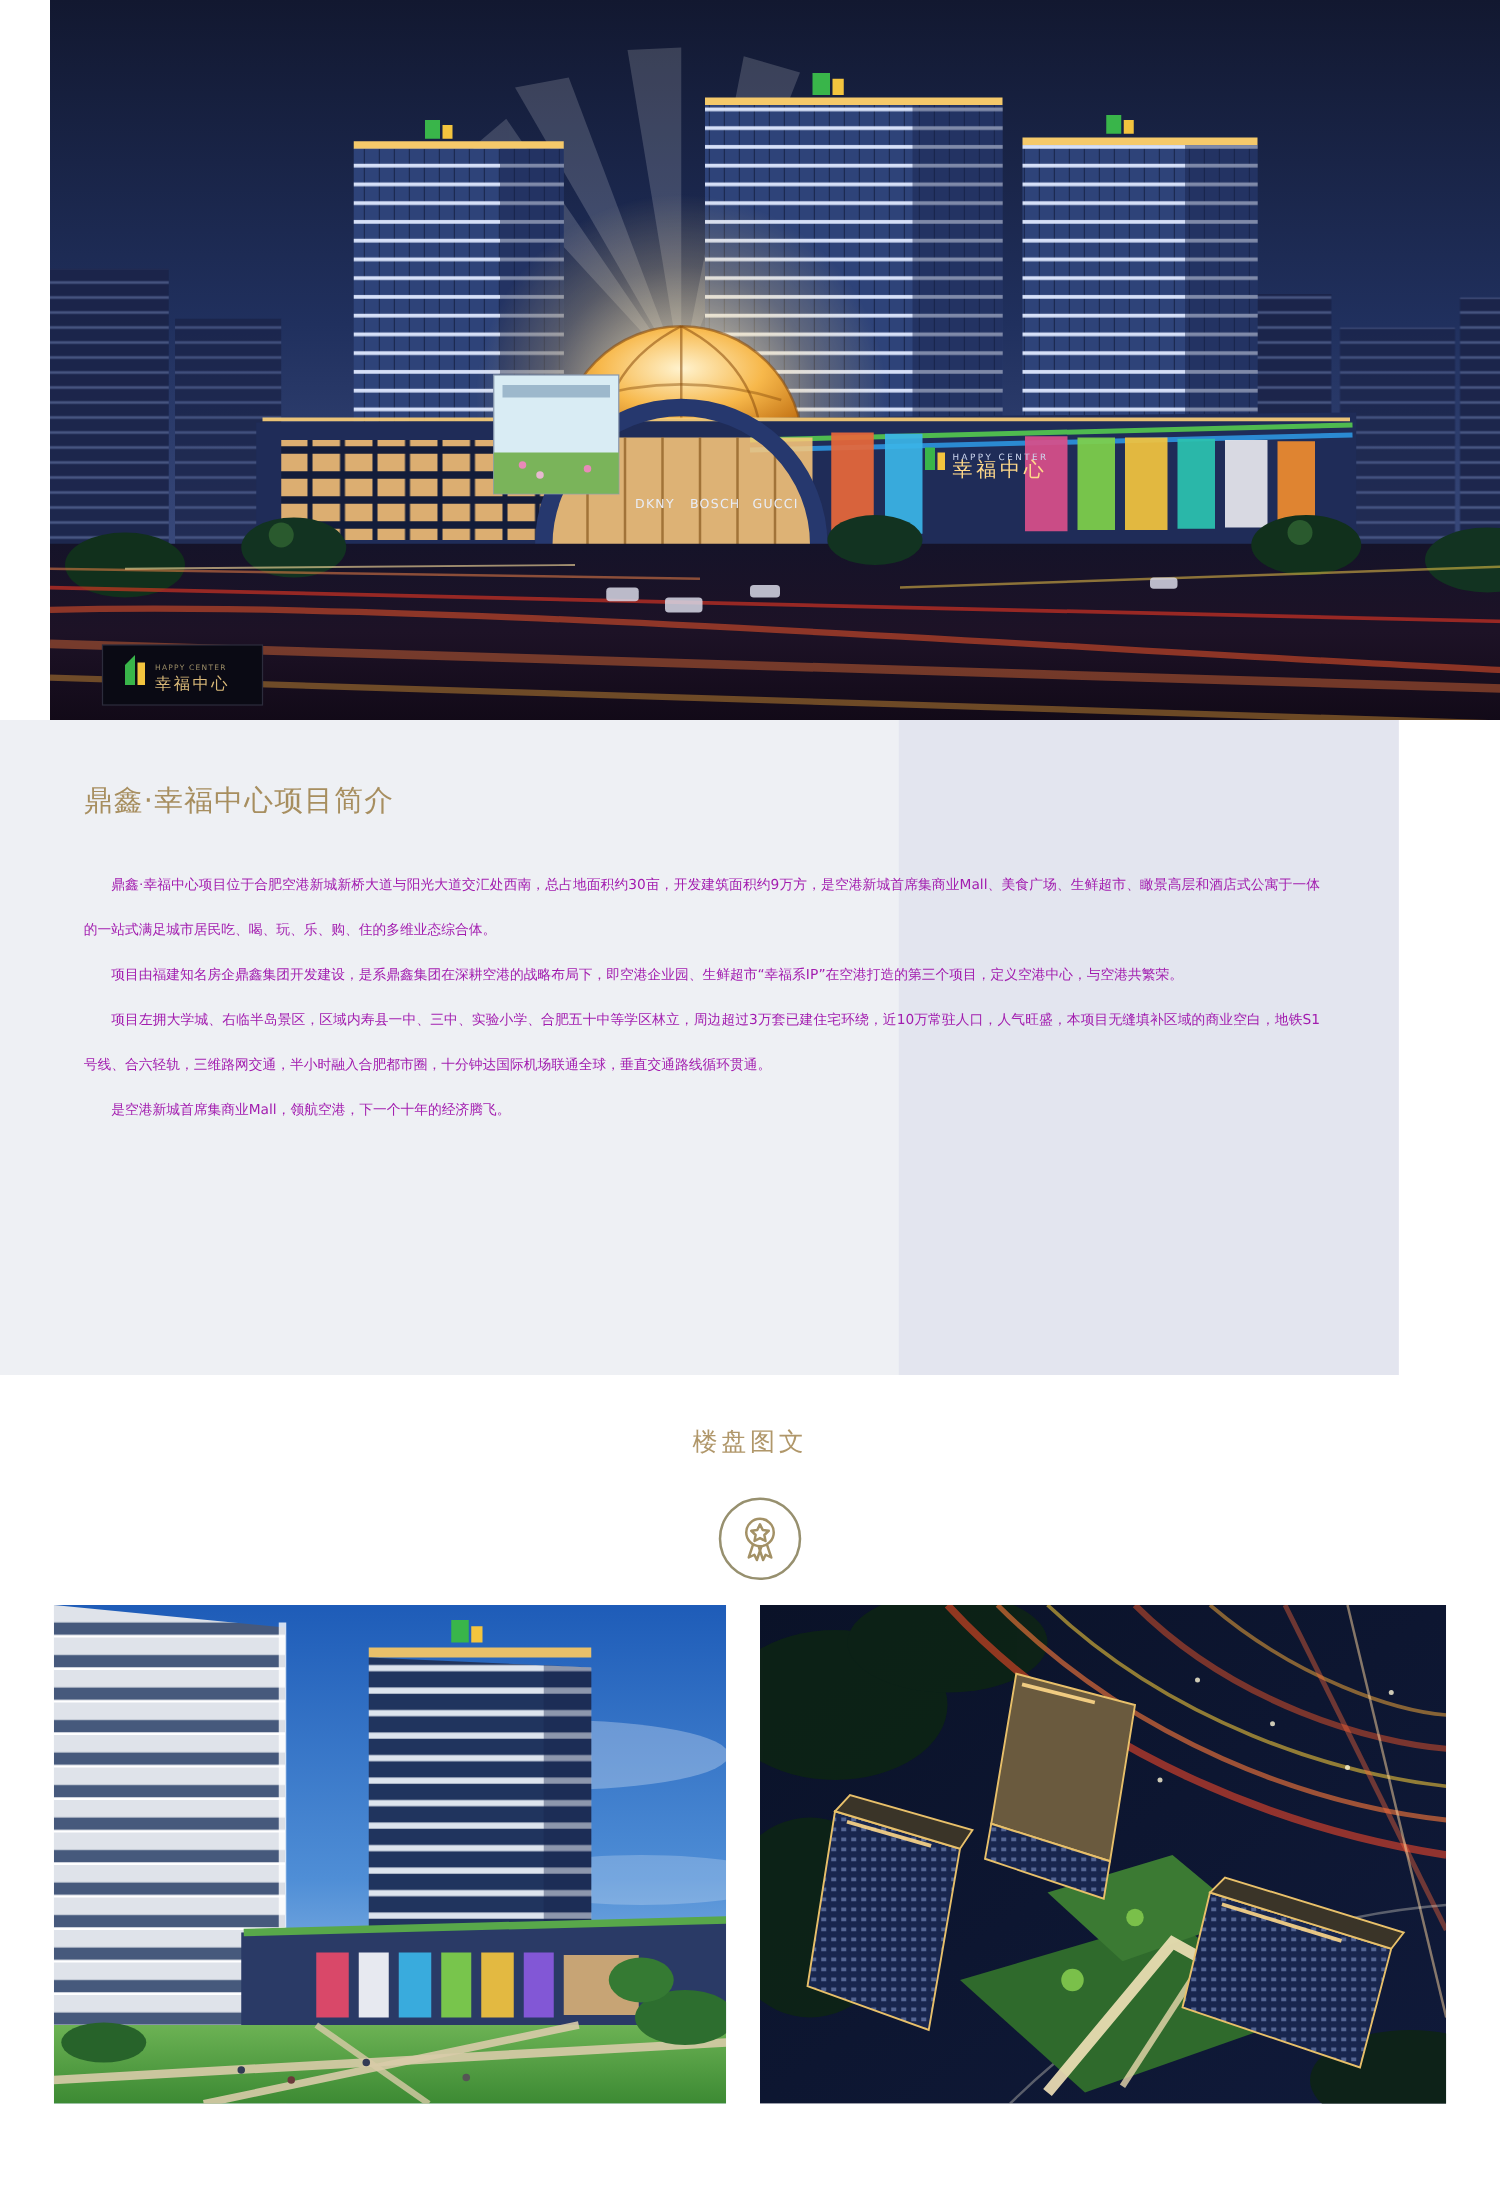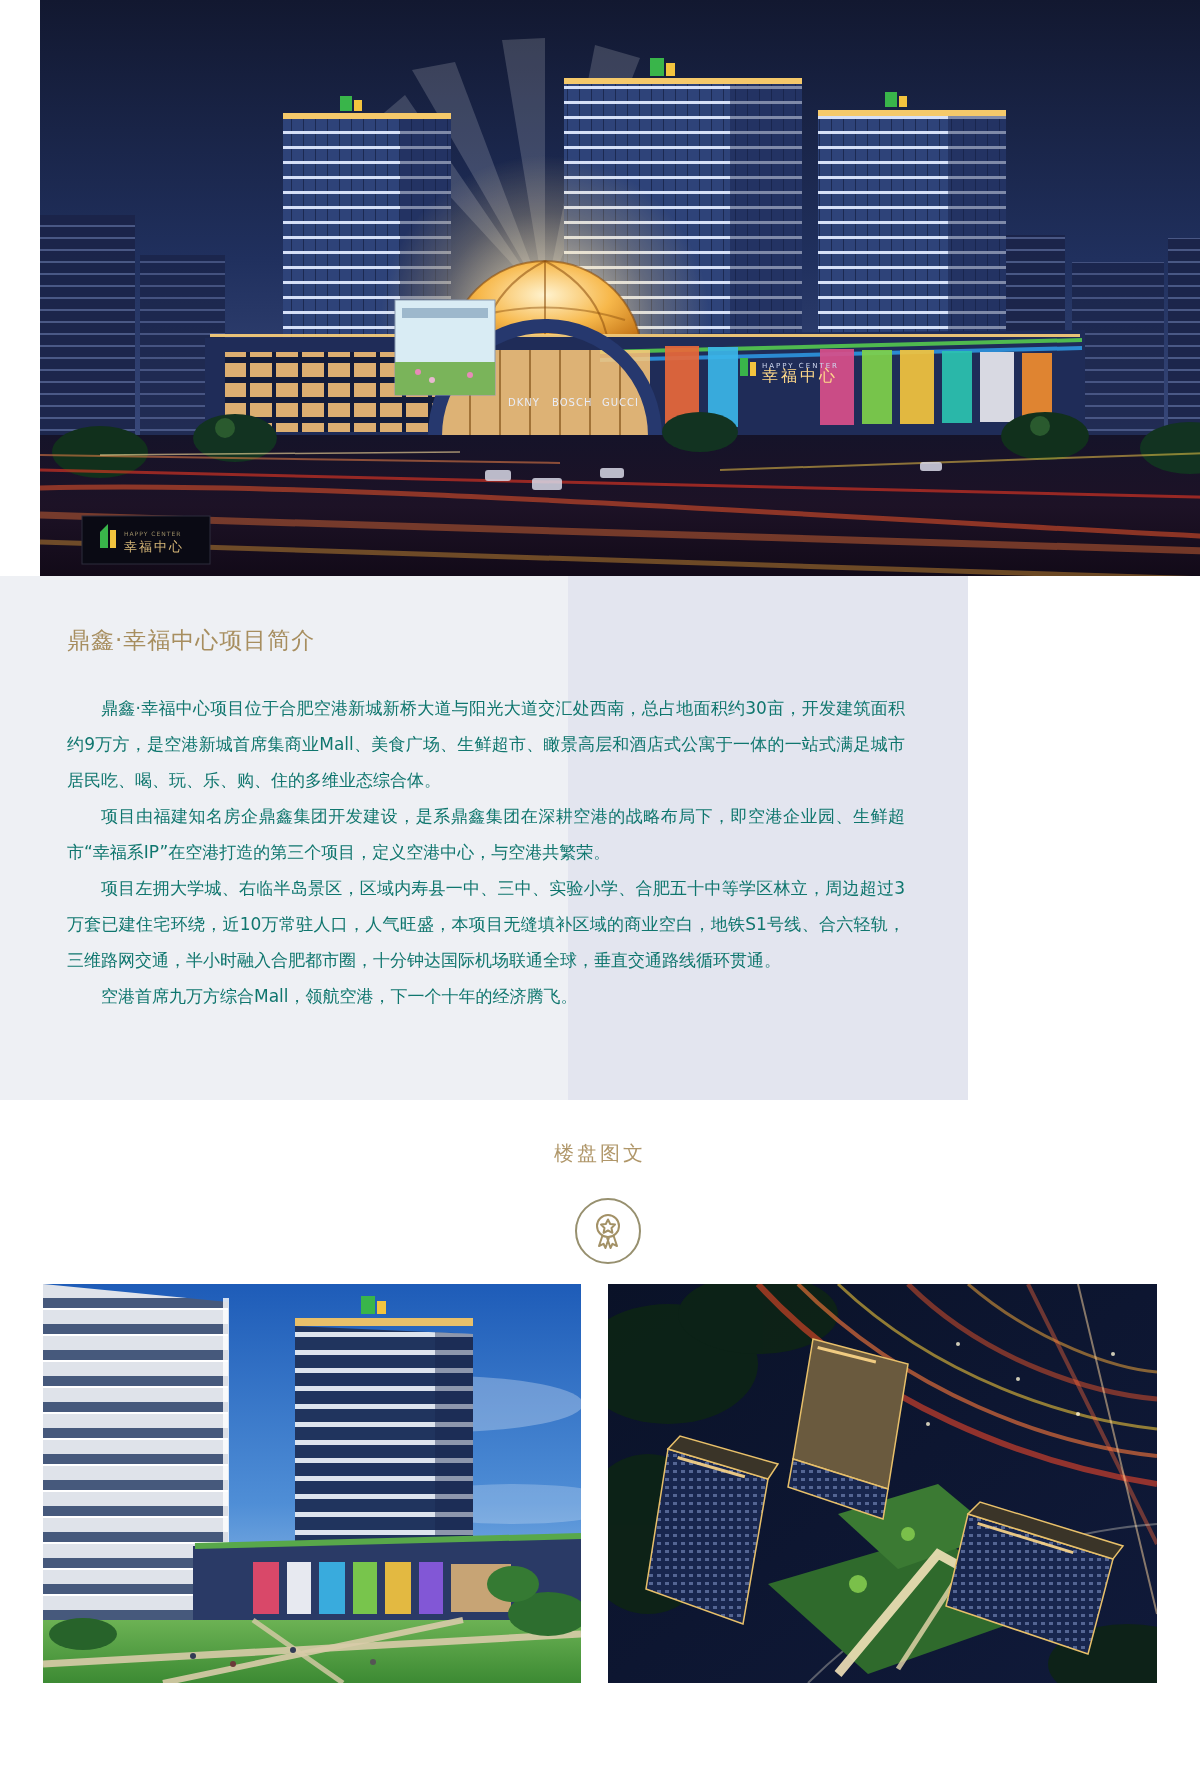--- a/index.html
+++ b/index.html
@@ -5,34 +5,34 @@
   html,body{margin:0;padding:0;}
   body{
     width:1200px;height:1767px;position:relative;background:#ffffff;
     font-family:"DejaVu Sans",sans-serif;overflow:hidden;
   }
   
   .hero{position:absolute;top:0;left:0;width:1200px;height:576px;overflow:hidden;padding-left:40px;}
   .hero svg{display:block;width:1200px;height:576px;}
   
   .intro-section{
-    position:absolute;top:576px;left:0;width:968px;height:524px;
+    position:absolute;top:576px;left:0;width:1119px;height:524px;
     background:#eef0f4;
   }
   .intro-strip{
     position:absolute;top:0;right:0;width:400px;height:524px;
     background:#e3e5ef;
   }
   .intro-inner{position:relative;padding:49px 63px 0 67px;z-index:2;}
   .intro-title{
     margin:0 0 34px 0;font-size:23px;font-weight:400;color:#a78e5f;
     letter-spacing:1px;
   }
   .intro-text p{
-    margin:0;font-size:17px;line-height:36px;color:#0f766e;
+    margin:0;font-size:11px;line-height:36px;color:#a21caf;
     text-indent:2em;text-align:justify;
   }
   
   .gallery-title{
     position:absolute;top:1140px;left:0;width:1200px;text-align:center;
     font-size:20px;font-weight:400;color:#b0976a;letter-spacing:3px;margin:0;
   }
   .medal{position:absolute;top:1197px;left:574px;width:68px;height:68px;}
   .gallery-img{position:absolute;top:1284px;overflow:hidden;}
   .gallery-img.left{left:43px;width:538px;height:399px;}
@@ -214,21 +214,21 @@
 </div>
 
 <section class="intro-section">
   <div class="intro-strip"></div>
   <div class="intro-inner">
     <h2 class="intro-title">鼎鑫·幸福中心项目简介</h2>
     <div class="intro-text">
       <p>鼎鑫·幸福中心项目位于合肥空港新城新桥大道与阳光大道交汇处西南，总占地面积约30亩，开发建筑面积约9万方，是空港新城首席集商业Mall、美食广场、生鲜超市、瞰景高层和酒店式公寓于一体的一站式满足城市居民吃、喝、玩、乐、购、住的多维业态综合体。</p>
       <p>项目由福建知名房企鼎鑫集团开发建设，是系鼎鑫集团在深耕空港的战略布局下，即空港企业园、生鲜超市“幸福系IP”在空港打造的第三个项目，定义空港中心，与空港共繁荣。</p>
       <p>项目左拥大学城、右临半岛景区，区域内寿县一中、三中、实验小学、合肥五十中等学区林立，周边超过3万套已建住宅环绕，近10万常驻人口，人气旺盛，本项目无缝填补区域的商业空白，地铁S1号线、合六轻轨，三维路网交通，半小时融入合肥都市圈，十分钟达国际机场联通全球，垂直交通路线循环贯通。</p>
-      <p>空港首席九万方综合Mall，领航空港，下一个十年的经济腾飞。</p>
+      <p>是空港新城首席集商业Mall，领航空港，下一个十年的经济腾飞。</p>
     </div>
   </div>
 </section>
 
 <h2 class="gallery-title">楼盘图文</h2>
 
 <div class="medal">
   <svg viewBox="0 0 68 68">
     <circle cx="34" cy="34" r="32" fill="none" stroke="#97906f" stroke-width="2"></circle>
     <g stroke="#a39166" stroke-width="2" fill="none" stroke-linejoin="round">

